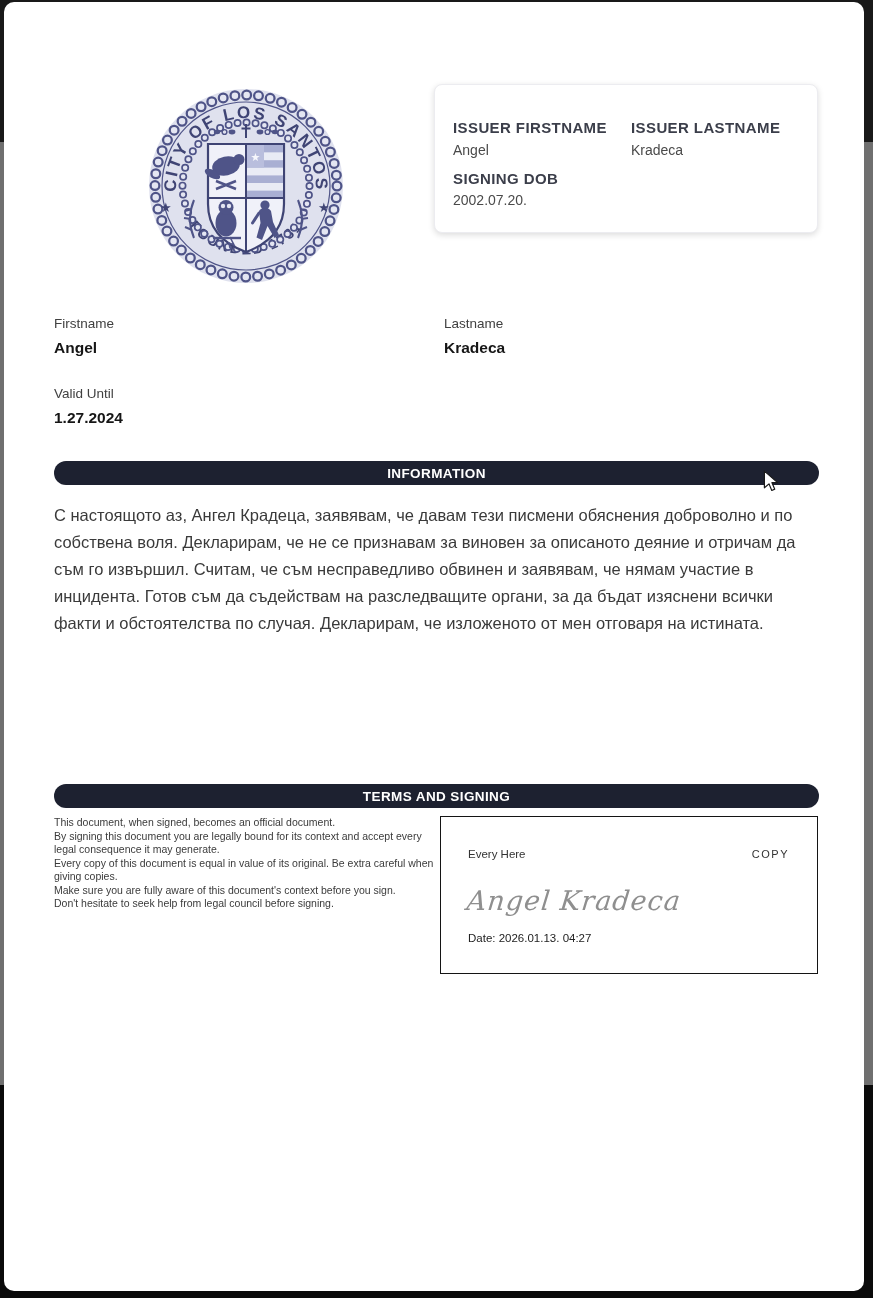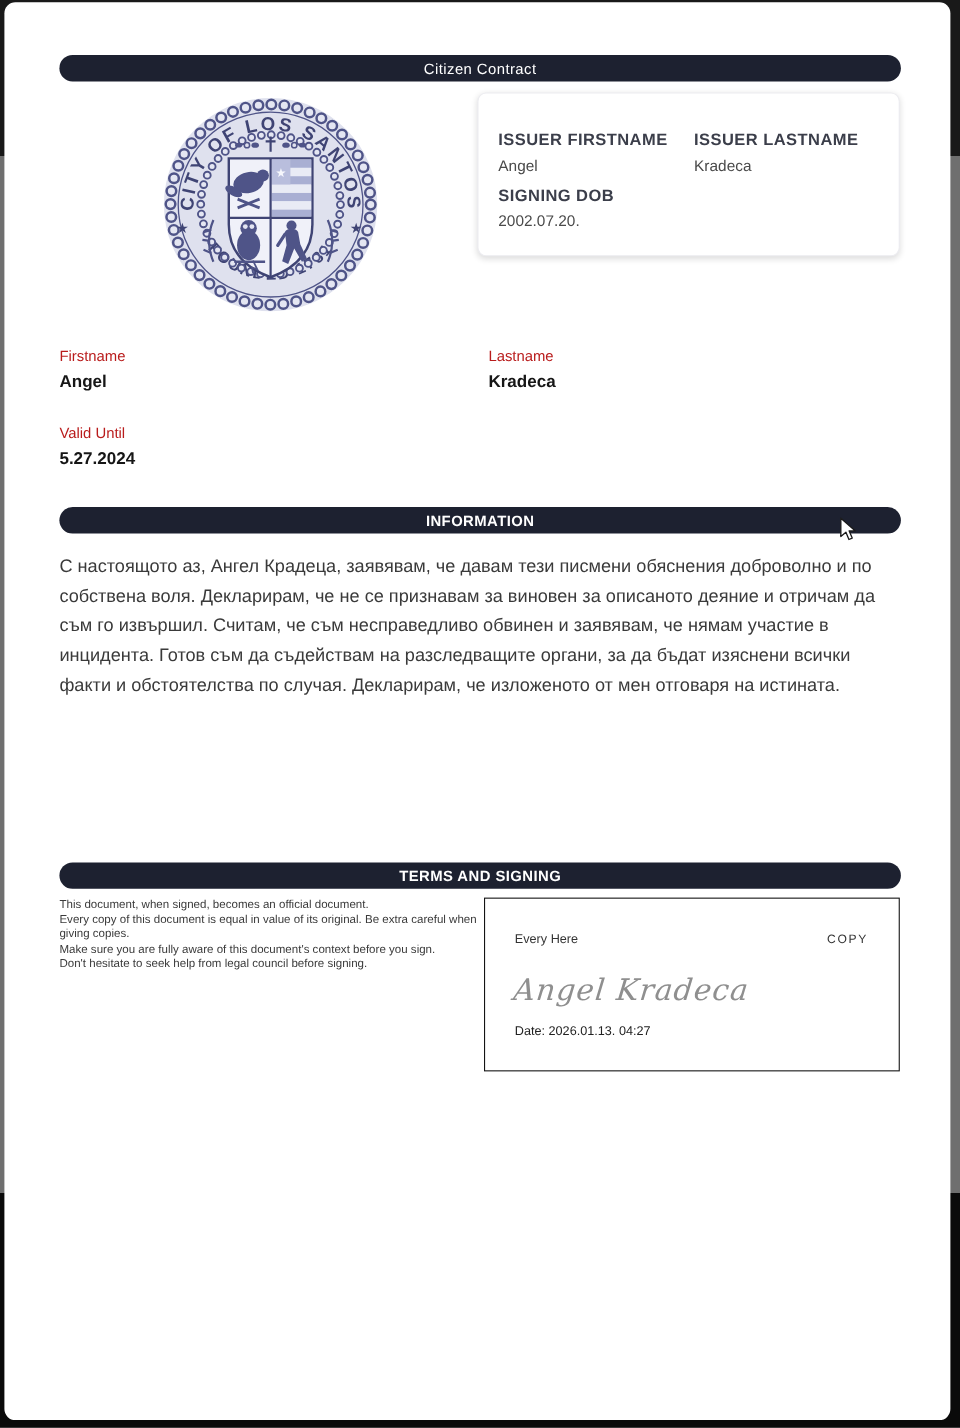--- a/index.html
+++ b/index.html
@@ -34,21 +34,21 @@
     background:#fff;border:1px solid #ececf0;border-radius:8px;
     box-shadow:0 2px 6px rgba(0,0,0,.14);
   }
   .f-label{position:absolute;font-size:15px;font-weight:bold;letter-spacing:.4px;color:#3b3e4a;}
   .f-value{position:absolute;font-size:14px;color:#4a4a4a;}
   .fl-1{left:18px;top:34px;} .fl-2{left:196px;top:34px;}
   .fv-1{left:18px;top:57px;} .fv-2{left:196px;top:57px;}
   .fl-3{left:18px;top:85px;} .fv-3{left:18px;top:107px;}
 
   
-  .c-label{position:absolute;font-size:13.5px;color:#b91c1c;}
+  .c-label{position:absolute;font-size:13.5px;color:#404040;}
   .c-value{position:absolute;font-size:15.5px;font-weight:bold;color:#161616;}
   .lab-first{left:50px;top:314px;} .val-first{left:50px;top:337px;}
   .lab-last{left:440px;top:314px;} .val-last{left:440px;top:337px;}
   .lab-valid{left:50px;top:384px;} .val-valid{left:50px;top:407px;}
 
   .info-body{
     position:absolute;left:50px;top:500px;width:767px;
     font-size:16.5px;line-height:27px;color:#3a3a3a;
   }
 
@@ -71,23 +71,20 @@
   }
   .sig-date{position:absolute;left:27px;top:115px;font-size:11.5px;color:#222;}
 
   .cursor{position:absolute;left:763px;top:470px;width:16px;height:22px;z-index:10;}
 </style>
 </head>
 <body>
 
 <div class="document-card">
 
-  <div class="pill-bar bar-title">
-    <span>Citizen Contract</span>
-  </div>
 
   <svg class="seal" viewBox="0 0 200 200">
     <defs>
       <path id="arcTop" d="M 31 114 A 70 70 0 1 1 169 114" fill="none"></path>
       <path id="arcBottom" d="M 32 120 A 72 72 0 0 0 168 120" fill="none"></path>
     </defs>
     <circle cx="100" cy="100" r="97" fill="#dfe1ee"></circle>
     <circle cx="100" cy="100" r="91" fill="none" stroke="#4f5488" stroke-width="11" stroke-dasharray="0 11.912" stroke-linecap="round"></circle>
     <circle cx="100" cy="100" r="91" fill="none" stroke="#e4e6f2" stroke-width="6.5" stroke-dasharray="0 11.912" stroke-linecap="round"></circle>
     <circle cx="100" cy="100" r="84" fill="none" stroke="#4f5488" stroke-width="1.2"></circle>
@@ -170,32 +167,33 @@
     <span class="f-value fv-2">Kradeca</span>
     <span class="f-label fl-3">SIGNING DOB</span>
     <span class="f-value fv-3">2002.07.20.</span>
   </div>
 
   <span class="c-label lab-first">Firstname</span>
   <span class="c-value val-first">Angel</span>
   <span class="c-label lab-last">Lastname</span>
   <span class="c-value val-last">Kradeca</span>
   <span class="c-label lab-valid">Valid Until</span>
-  <span class="c-value val-valid">5.27.2024</span>
+  <span class="c-value val-valid">1.27.2024</span>
 
   <div class="pill-bar bar-info">
     <span>INFORMATION</span>
   </div>
   <div class="info-body">С настоящото аз, Ангел Крадеца, заявявам, че давам тези писмени обяснения доброволно и по собствена воля. Декларирам, че не се признавам за виновен за описаното деяние и отричам да съм го извършил. Считам, че съм несправедливо обвинен и заявявам, че нямам участие в инцидента. Готов съм да съдействам на разследващите органи, за да бъдат изяснени всички факти и обстоятелства по случая. Декларирам, че изложеното от мен отговаря на истината.</div>
 
   <div class="pill-bar bar-terms">
     <span>TERMS AND SIGNING</span>
   </div>
   <div class="terms-text">
     <p>This document, when signed, becomes an official document.</p>
+    <p>By signing this document you are legally bound for its context and accept every legal consequence it may generate.</p>
     <p>Every copy of this document is equal in value of its original. Be extra careful when giving copies.</p>
     <p>Make sure you are fully aware of this document's context before you sign.</p>
     <p>Don't hesitate to seek help from legal council before signing.</p>
   </div>
 
   <div class="sig-box">
     <span class="sign-here">Every Here</span>
     <span class="copy-mark">COPY</span>
     <span class="signature-name">Angel Kradeca</span>
     <span class="sig-date">Date: 2026.01.13. 04:27</span>

